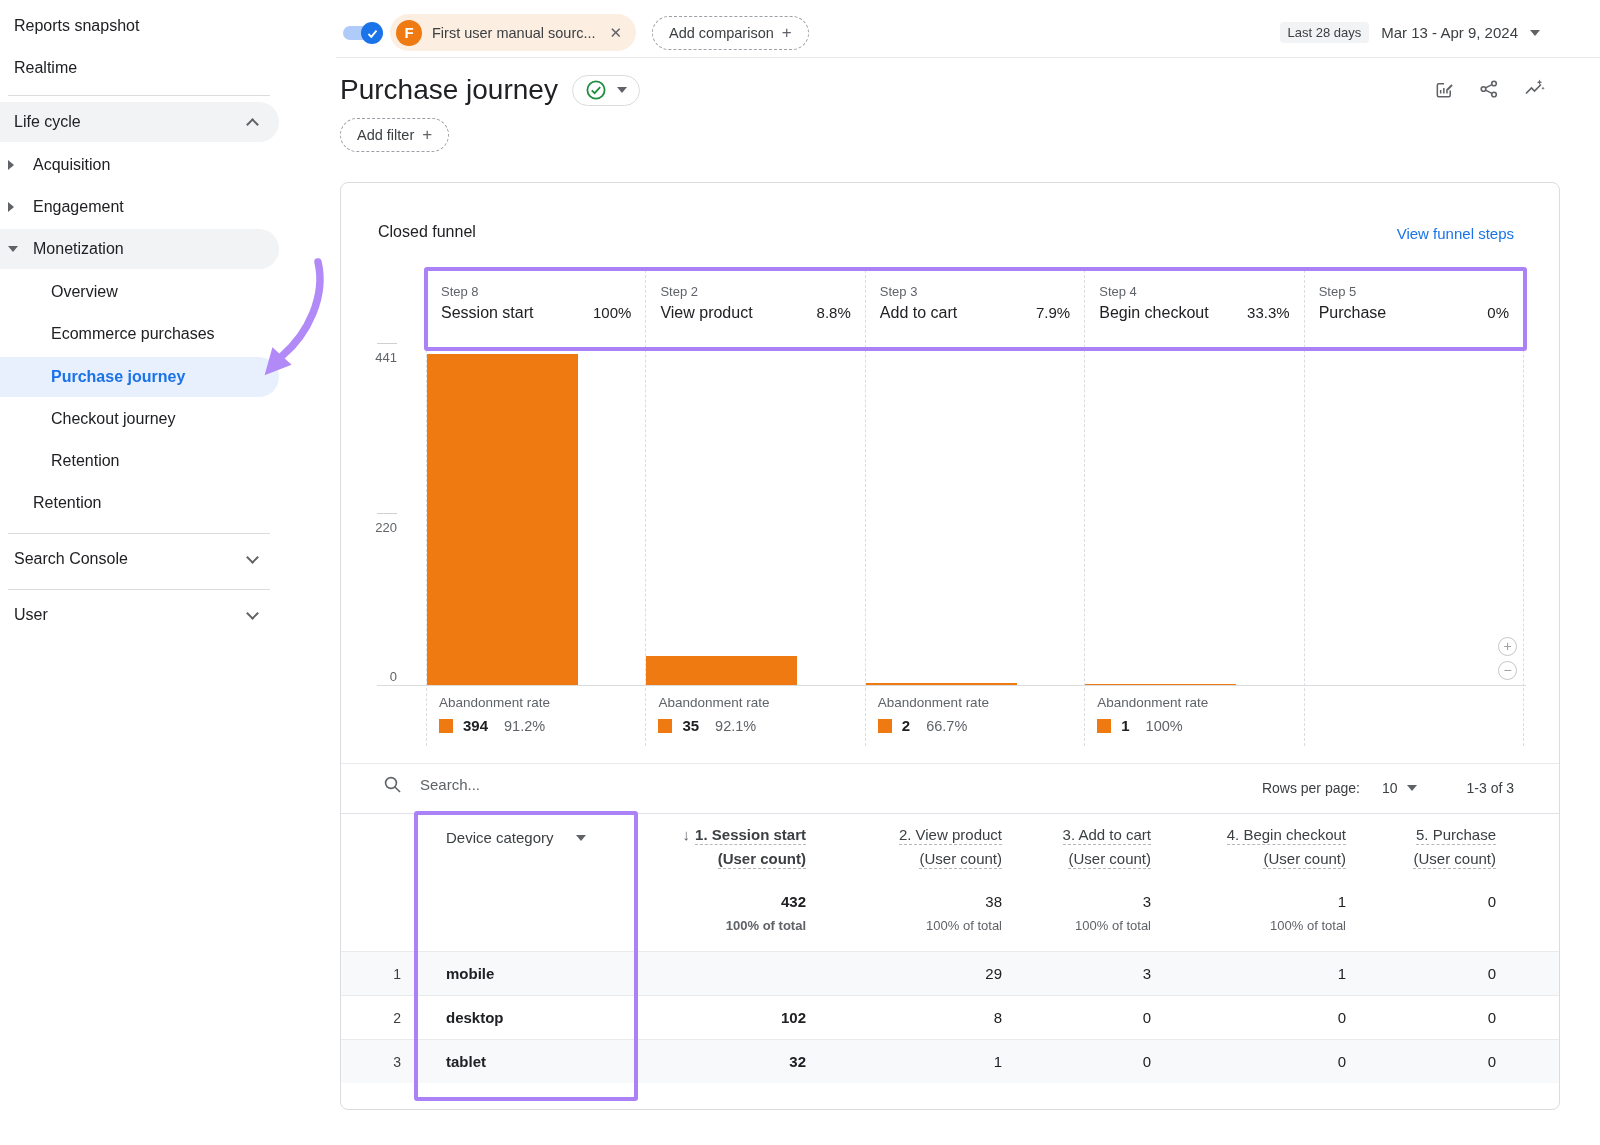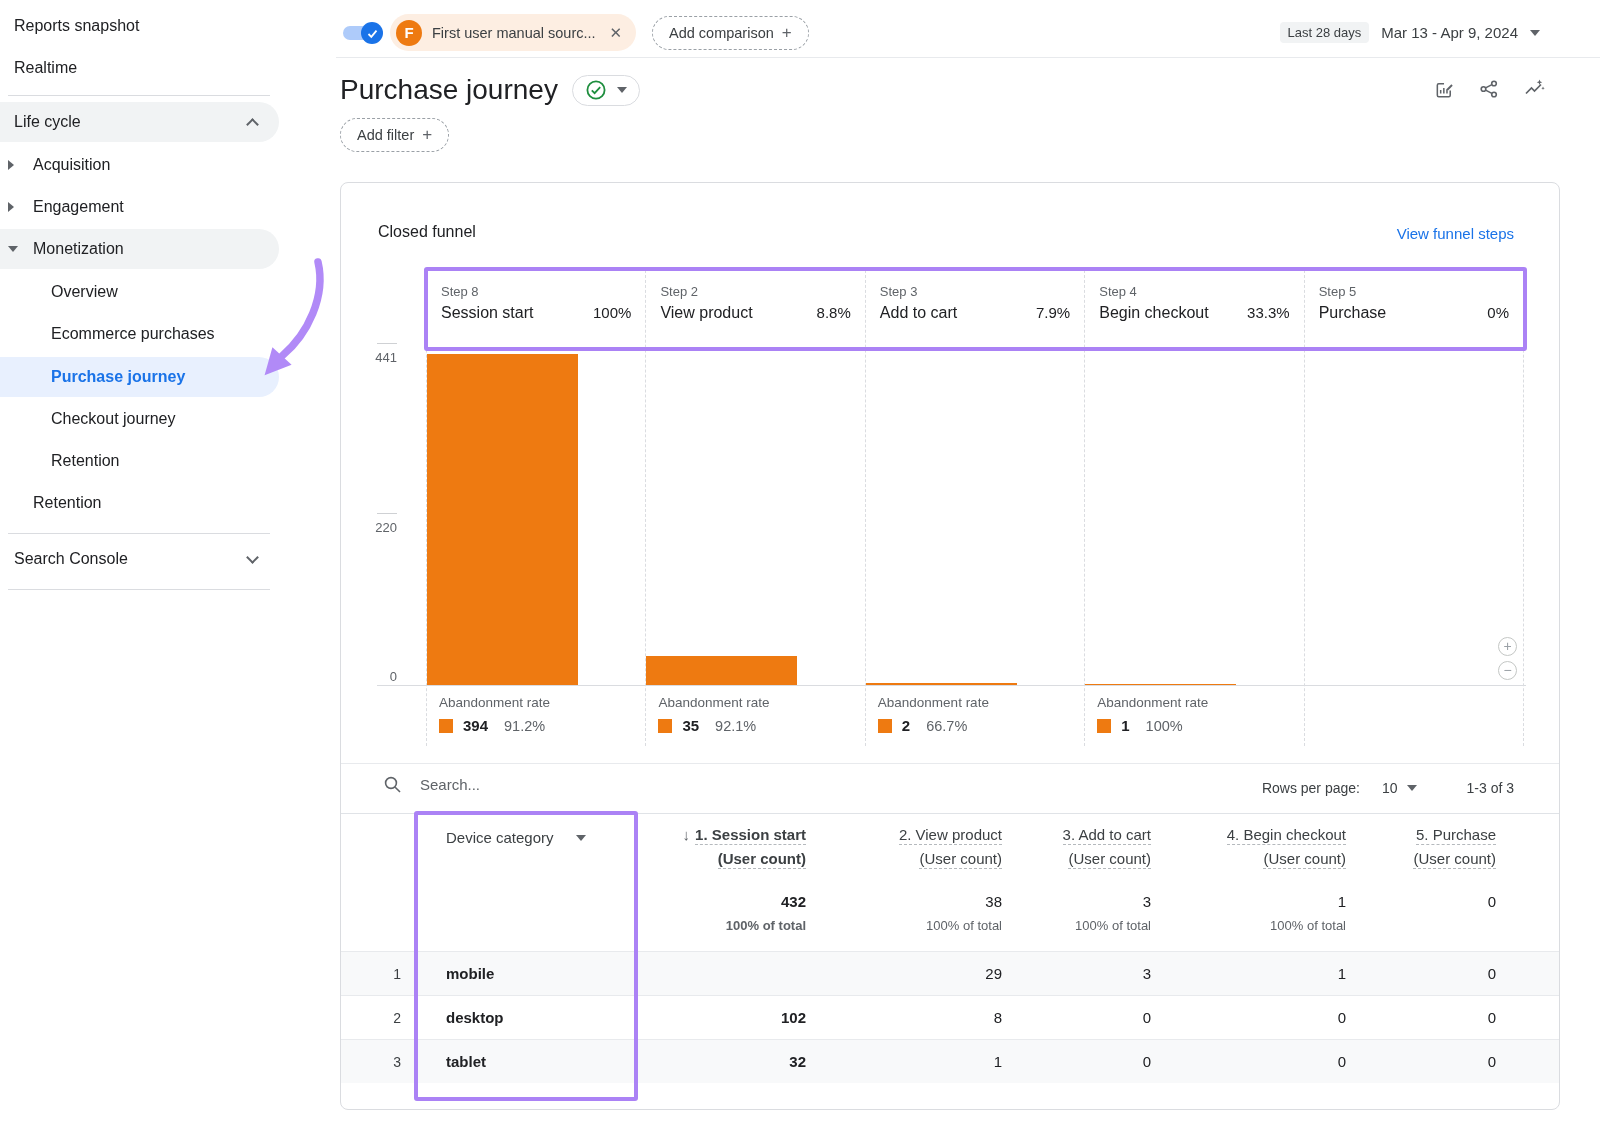--- a/index.html
+++ b/index.html
@@ -165,20 +165,24 @@
   <div class="nav-item ind1" style="top:482px">
     <span>Retention</span>
   </div>
 
   <div class="sb-divider" style="top:533px"></div>
   <div class="nav-item ind0" style="top:538px">
     <span>Search Console</span>
     <span class="chev chev-down"></span>
   </div>
   <div class="sb-divider" style="top:589px"></div>
+  <div class="nav-item ind0" style="top:594px">
+    <span>User</span>
+    <span class="chev chev-down"></span>
+  </div>
 </div>
 
 <svg class="anno-arrow" width="95" height="140" viewBox="0 0 95 140">
   <path d="M80,14 C88,48 70,86 44,108" fill="none" stroke="#b18af7" stroke-width="7.5" stroke-linecap="round"></path>
   <polygon points="26.6,127.2 53.6,116.7 34.4,99.3" fill="#b18af7"></polygon>
 </svg>
 
 <div class="topbar-divider"></div>
 
 <div class="toggle">

